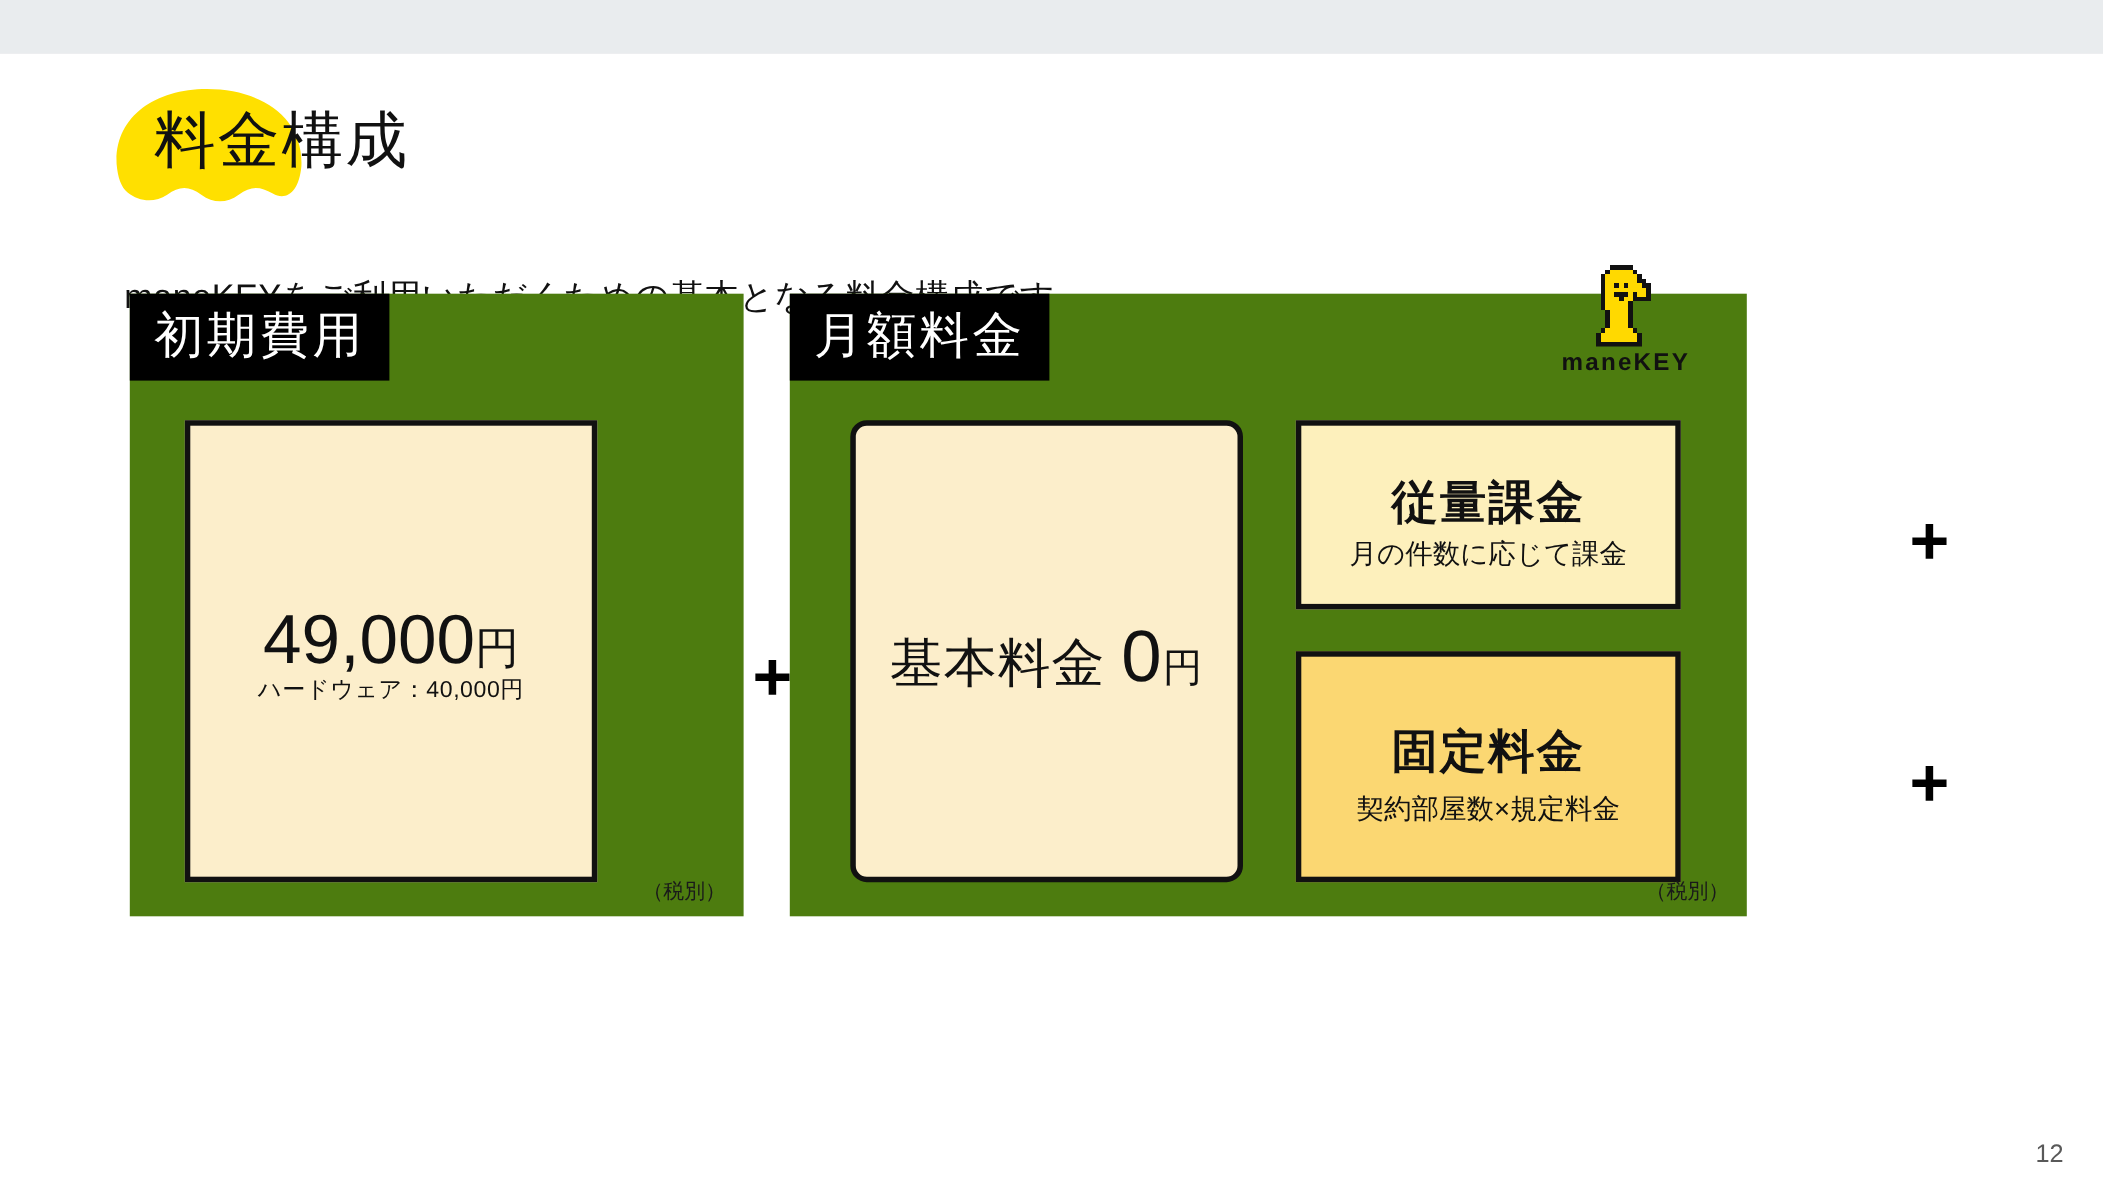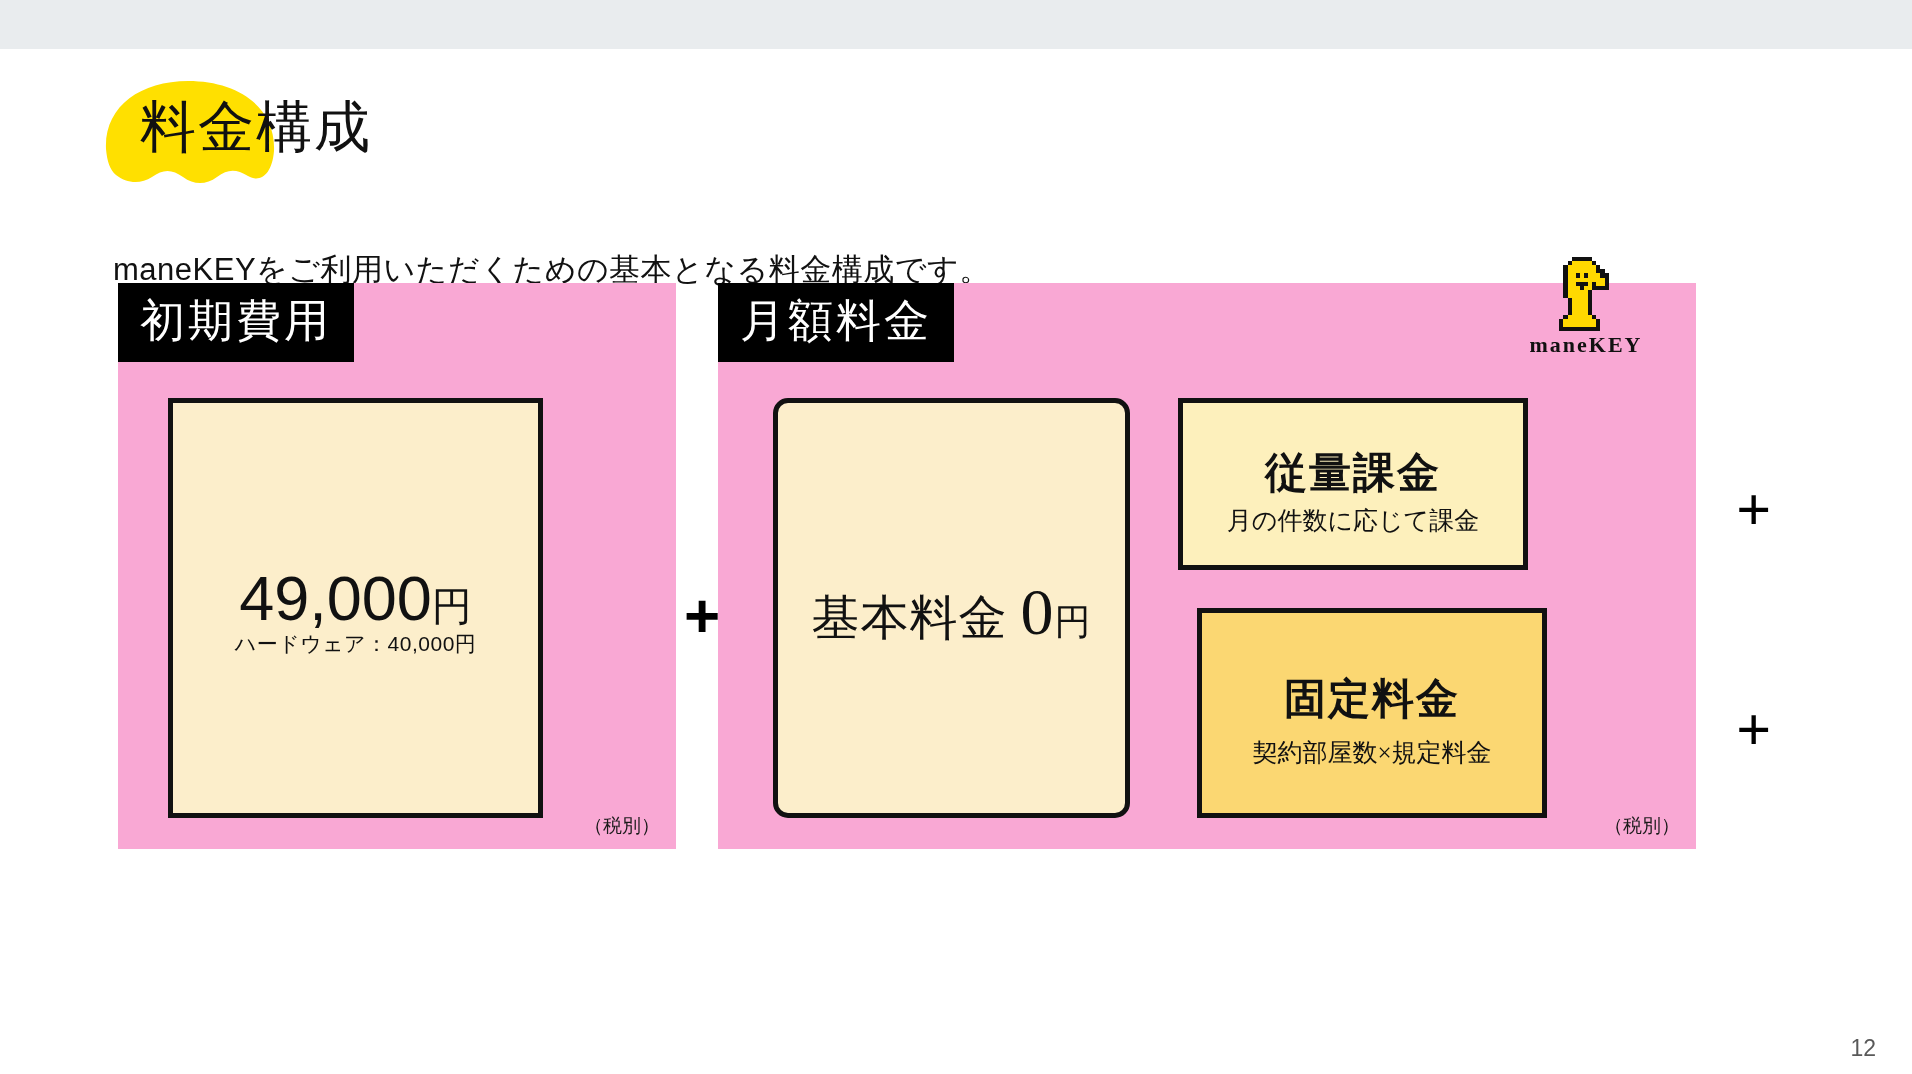--- a/index.html
+++ b/index.html
@@ -77,27 +77,27 @@
   #panels {
     position: absolute;
     left: 118px;
     top: 218px;
     width: 1666px;
     height: 566px;
   }
 
   .panel {
     position: absolute;
-    top: 16px;
+    top: 0;
     height: 566px;
-    background: #f9a8d4;
+    background: #4d7c0f;
     box-sizing: border-box;
   }
   #panel-initial  { left: 0px;   width: 558px; }
-  #panel-monthly  { left: 600px; width: 978px; font-family: Liberation Serif, serif; }
+  #panel-monthly  { left: 600px; width: 870px; }
 
   .panel-header {
     position: absolute;
     left: 0px;
     top: 0px;
     height: 79px;
     background: #000000;
     color: #ffffff;
     font-size: 45px;
     font-weight: 500;
@@ -147,21 +147,20 @@
     width: 350px;
     height: 172px;
     background: #fdf0bc;
   }
   #card-fixed {
     left: 460px;
     top: 325px;
     width: 350px;
     height: 210px;
     background: #fbd772;
-    margin-left: 19px;
   }
 
   
   #initial-price-wrap {
     position: absolute;
     left: 0;
     right: 0;
     top: 164px;
     text-align: center;
   }

